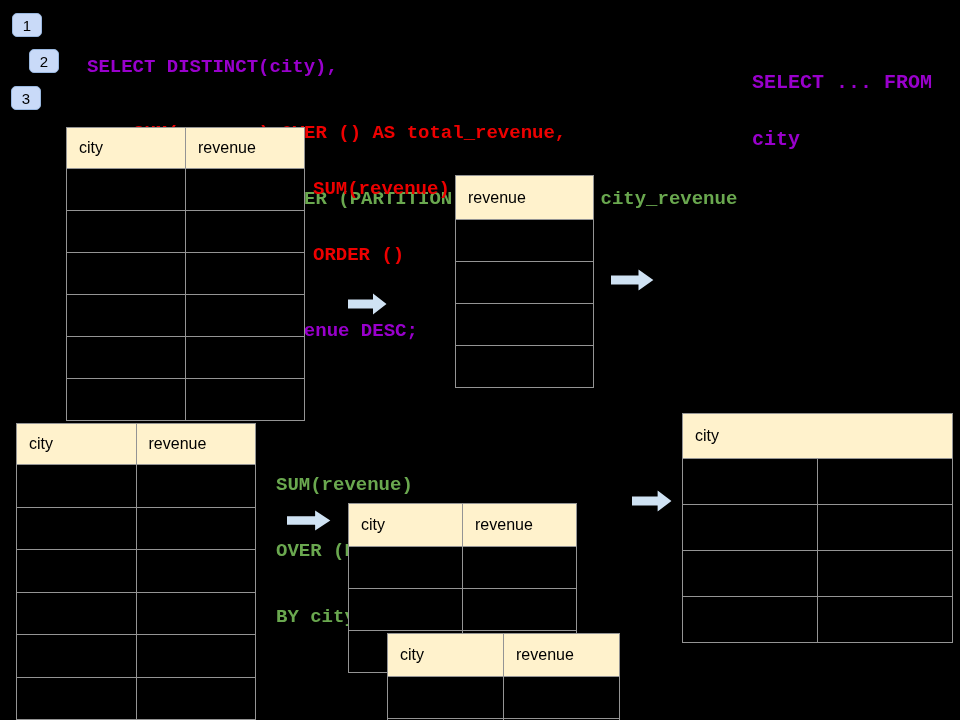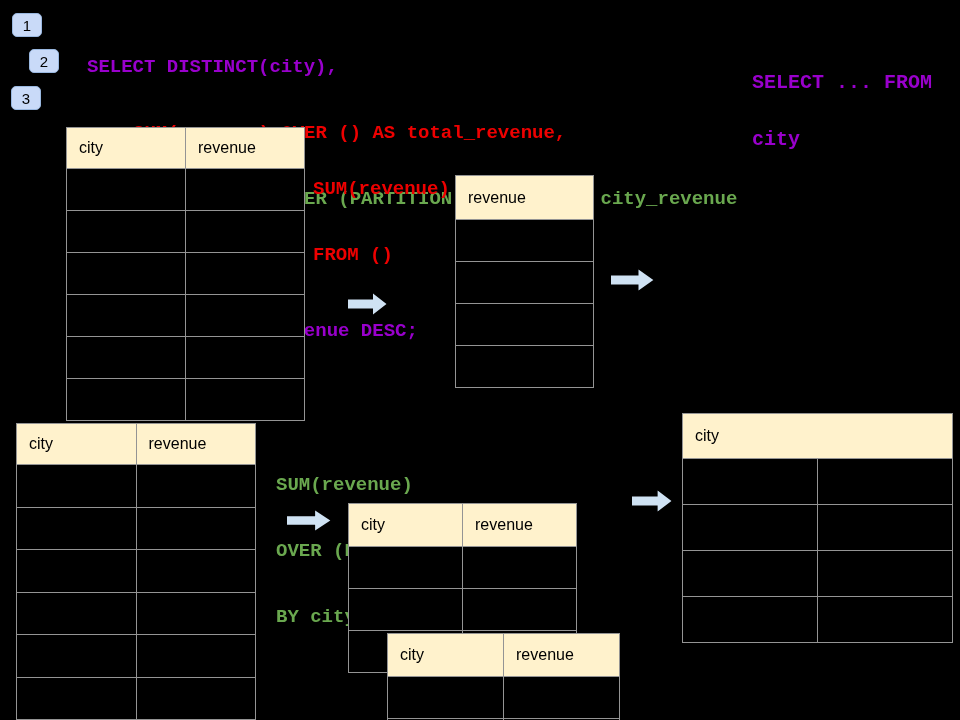--- a/index.html
+++ b/index.html
@@ -56,21 +56,21 @@
   <div class="purple ind1">ORDER by city_revenue DESC;</div>
 </div>
 
 <div class="code small purple" style="left:752px;top:35px;">
   <div>SELECT ... FROM</div>
   <div>city</div>
 </div>
 
 <div class="code red" style="left:313px;top:134px;">
   <div>SUM(revenue)</div>
-  <div>FROM ()</div>
+  <div>ORDER ()</div>
 </div>
 
 <div class="code green" style="left:276px;top:430px;">
   <div>SUM(revenue)</div>
   <div>OVER (PARTITION</div>
   <div>BY city)</div>
 </div>
 
 <div class="tbl" style="left:66px;top:127px;width:237px;--hh:40px;--rh:41px;">
   <div class="thead">

